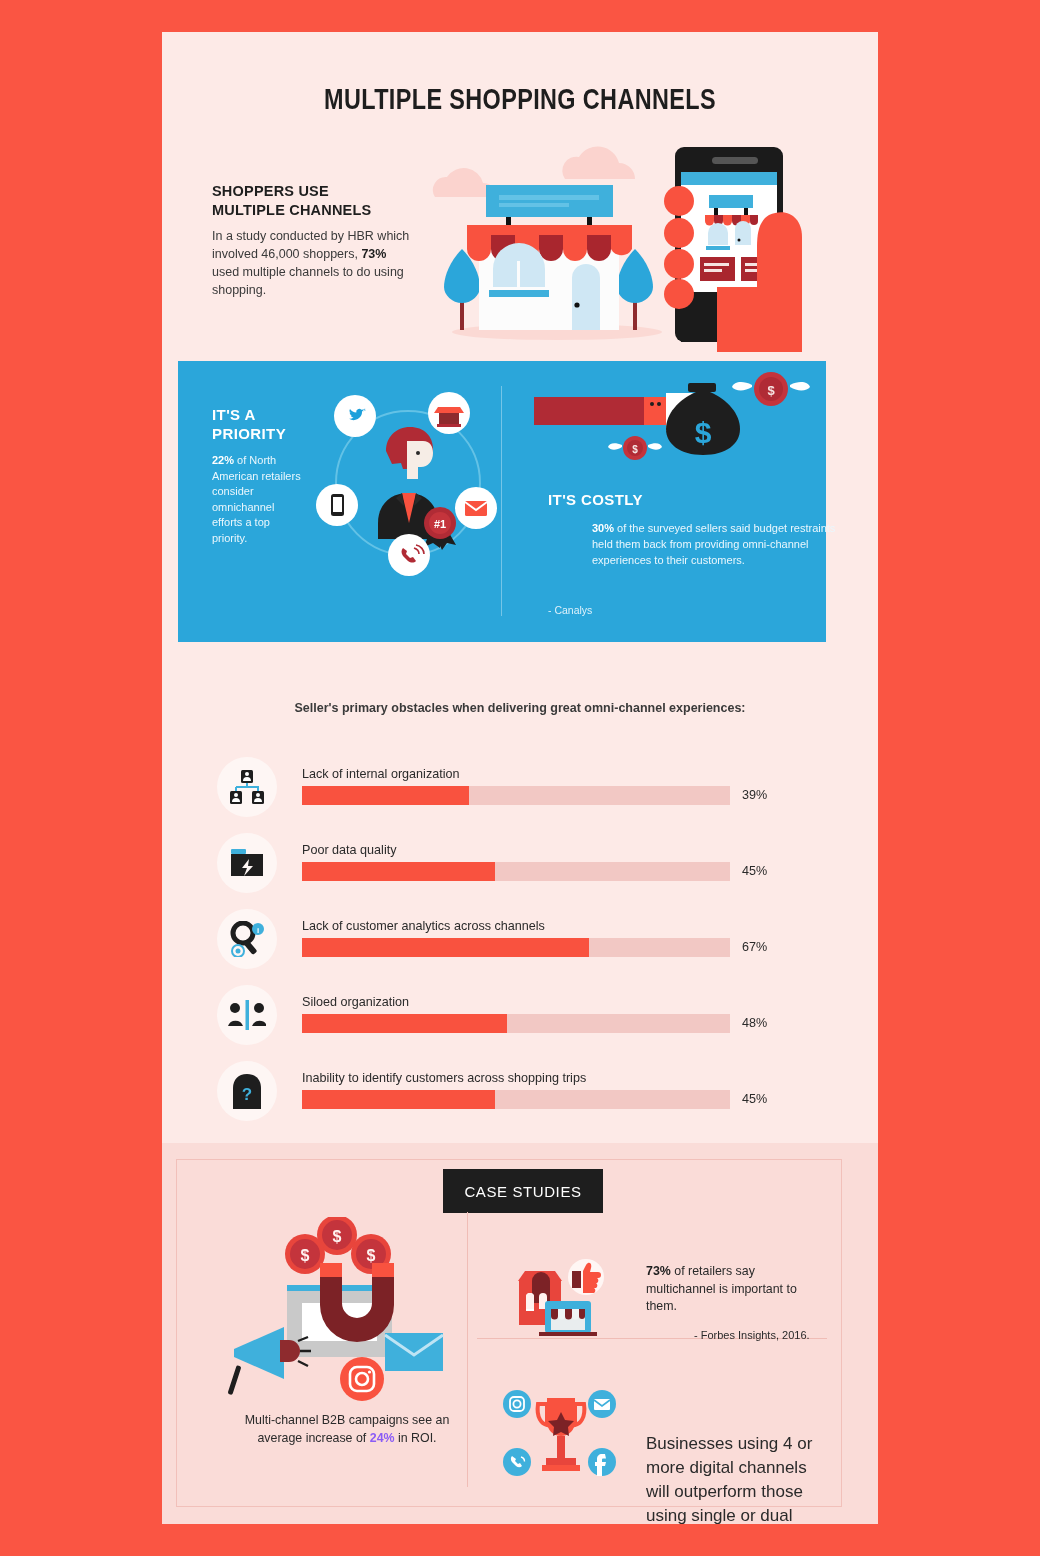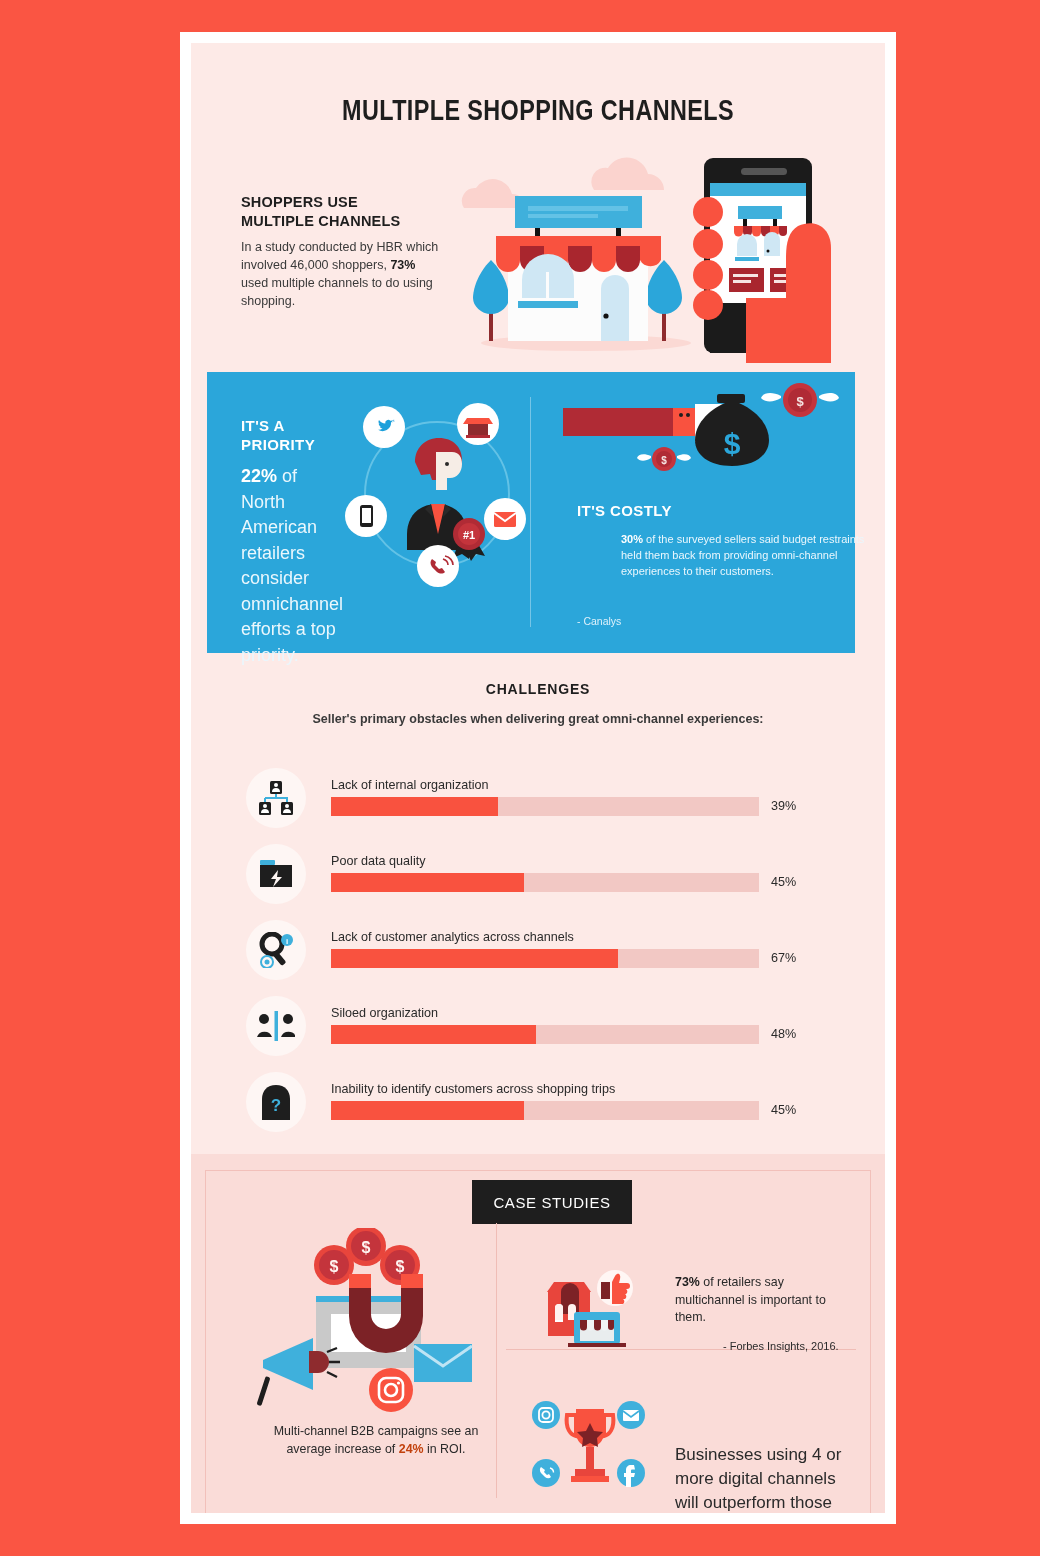--- a/index.html
+++ b/index.html
@@ -5,24 +5,23 @@
 <style>
   * { box-sizing: border-box; margin: 0; padding: 0; }
   html, body {
     width: 1040px; height: 1556px;
     background: #FA5543;
     font-family: "Liberation Sans", sans-serif;
     overflow: hidden;
   }
   .poster-frame {
     position: absolute;
-    left: 180px; top: 32px;
+    left: 162px; top: 32px;
     width: 716px; height: 1492px;
     background: #FFFFFF;
-    padding: 11px;
   }
   .poster {
     position: relative;
     width: 100%; height: 100%;
     background: #FDEAE7;
     overflow: hidden;
   }
 
   
   .title {
@@ -58,21 +57,21 @@
     position: absolute; left: 323px; top: 25px;
     width: 1px; height: 230px; background: rgba(255,255,255,.35);
   }
   .b-head {
     position: absolute; left: 34px; top: 44px; width: 130px;
     font-size: 15px; font-weight: bold; color: #FFFFFF;
     line-height: 1.28; letter-spacing: .4px;
   }
   .b-body {
     position: absolute; left: 34px; top: 92px; width: 95px;
-    font-size: 18px; color: #EAF7FD; line-height: 1.42;
+    font-size: 11px; color: #EAF7FD; line-height: 1.42;
   }
   .b-body b { color: #FFFFFF; }
   .c-head {
     position: absolute; left: 370px; top: 130px;
     font-size: 15px; font-weight: bold; color: #FFFFFF; letter-spacing: .4px;
   }
   .c-body {
     position: absolute; left: 370px; top: 160px; width: 250px;
     font-size: 11px; color: #EAF7FD; line-height: 1.45; margin-left: 44px;
   }
@@ -128,21 +127,21 @@
   .cs-badge {
     position: absolute; left: 269px; top: 1137px;
     width: 160px; height: 44px; background: #1E1E1E;
     color: #fff; font-size: 15px; letter-spacing: .6px;
     display: flex; align-items: center; justify-content: center; margin-left: 12px;
   }
   .cs-left-cap {
     position: absolute; left: 60px; top: 1380px; width: 250px;
     text-align: center; font-size: 12.4px; color: #2A2A2A; line-height: 1.45;
   }
-  .cs-left-cap b { color: #c2410c; }
+  .cs-left-cap b { color: #8b5cf6; }
   .cs-vline {
     position: absolute; left: 305px; top: 1180px;
     width: 1px; height: 275px; background: #F0BDB6;
   }
   .cs-hline {
     position: absolute; left: 315px; top: 1306px;
     width: 350px; height: 1px; background: #F0BDB6;
   }
   .cs-t1 {
     position: absolute; left: 484px; top: 1231px; width: 180px;
@@ -359,21 +358,20 @@
       </g>
     </svg>
 
     <div class="c-head">IT'S COSTLY</div>
     <div class="c-body">
       <b>30%</b><span> of the surveyed sellers said budget restraints held them back from providing omni-channel experiences to their customers.</span>
     </div>
     <div class="c-src">- Canalys</div>
   </div>
 
-  <div class="ch-title">CHALLENGES</div>
   <div class="ch-sub">Seller's primary obstacles when delivering great omni-channel experiences:</div>
 
   <div class="bars">
 
     <div class="bar-row">
       <div class="bar-ic">
         <svg width="36" height="34" viewBox="0 0 36 34">
           <path d="M18 12v5M7 17h22v5M7 22v-5M29 22v-5" stroke="#3FB0DC" stroke-width="2" fill="none"></path>
           <rect x="12" y="0" width="12" height="13" rx="1.5" fill="#1E1E1E"></rect>
           <circle cx="18" cy="4" r="2" fill="#fff"></circle>

